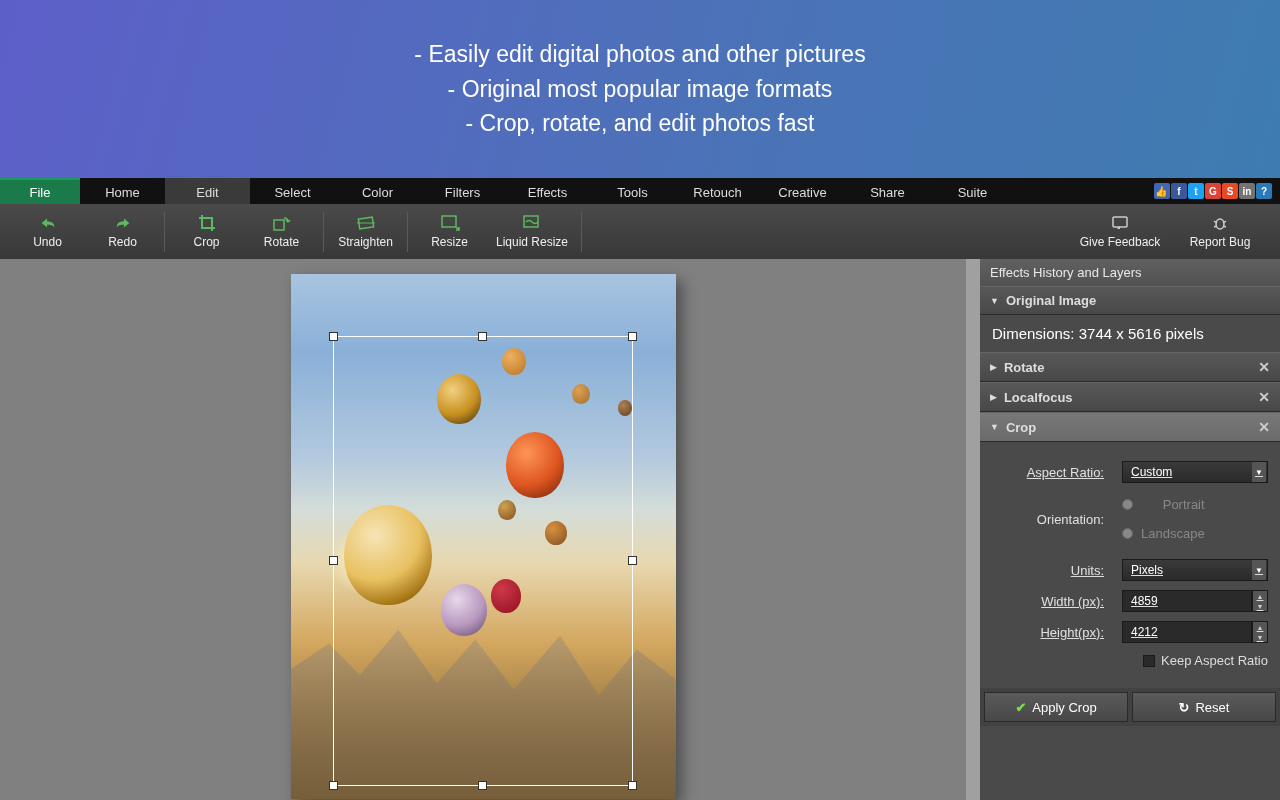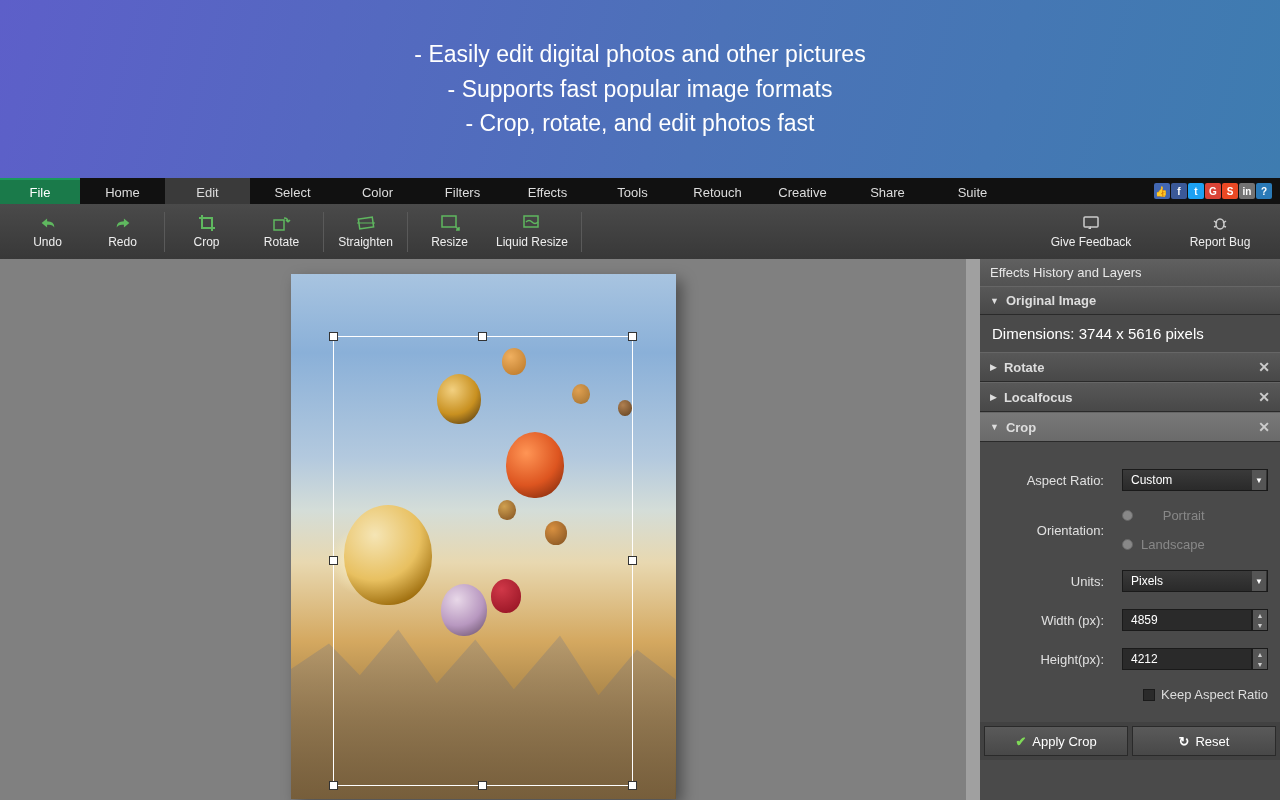--- a/index.html
+++ b/index.html
@@ -9,21 +9,21 @@
 .menu-item { color: #ddd; font-size: 13px; display: flex; align-items: center; justify-content: center; width: 85px; cursor: pointer; border-top: 2px solid transparent; }
 .menu-item.file { border-top-color: #1a9b5b; background: #1a7a4a; color: #fff; width: 80px; }
 .menu-item.active { background: #3a3a3a; }
 .social-icons { margin-left: auto; display: flex; align-items: center; padding-right: 8px; gap: 1px; }
 .social-icons span { width: 16px; height: 16px; border-radius: 2px; display: flex; align-items: center; justify-content: center; font-size: 10px; font-weight: bold; color: #fff; }
 .toolbar { height: 55px; background: linear-gradient(#4a4a4a, #383838); display: flex; align-items: center; padding: 0 10px; }
 .tool-btn { display: flex; flex-direction: column; align-items: center; justify-content: center; color: #eee; font-size: 12px; width: 75px; height: 100%; cursor: pointer; gap: 3px; }
 .tool-btn.wide { width: 90px; }
 .tool-icon { width: 20px; height: 18px; display: flex; align-items: center; justify-content: center; }
 .tool-sep { width: 1px; height: 40px; background: #5a5a5a; margin: 0 4px; }
-.toolbar-right { margin-left: auto; display: flex; gap: 29px; }
+.toolbar-right { margin-left: auto; display: flex; }
 .toolbar-right .tool-btn { width: 100px; }
 .workspace { display: flex; height: 541px; }
 .canvas-area { flex: 1; background: #808080; position: relative; display: flex; align-items: flex-start; justify-content: center; padding-top: 15px; }
 .canvas-wrap { position: relative; width: 385px; height: 525px; box-shadow: 6px 6px 14px rgba(0,0,0,0.4); }
 .photo { width: 100%; height: 100%; background: linear-gradient(to bottom, #a8c4e0 0%, #8ab0d8 15%, #b3c9de 35%, #d4ddd8 45%, #e8d8b0 55%, #d4a860 70%, #9a7840 85%, #6a5530 100%); position: relative; overflow: hidden; }
 .sun { position: absolute; left: 10%; top: 48%; width: 70px; height: 70px; background: radial-gradient(circle, rgba(255,255,240,0.9) 0%, rgba(255,245,200,0.4) 40%, transparent 70%); border-radius: 50%; }
 .balloon { position: absolute; border-radius: 50% 50% 48% 48%; }
 .b1 { width: 44px; height: 50px; left: 38%; top: 19%; background: radial-gradient(circle at 35% 32%, #f2d080, #c89020 55%, #3a2810); }
 .b2 { width: 58px; height: 66px; left: 56%; top: 30%; background: radial-gradient(circle at 35% 32%, #ff9555, #dd5520 55%, #6a2008); }
 .b3 { width: 24px; height: 27px; left: 55%; top: 14%; background: radial-gradient(circle at 35% 32%, #f0b060, #b87525); }
@@ -43,21 +43,21 @@
 .scrollbar-v { width: 14px; background: #a0a0a0; }
 .side-panel { width: 300px; background: #4a4a4a; color: #ddd; display: flex; flex-direction: column; font-size: 13px; }
 .panel-title { background: linear-gradient(#606060, #525252); padding: 6px 10px; font-size: 13px; color: #e8e8e8; }
 .panel-section { background: linear-gradient(#585858, #484848); padding: 6px 10px; display: flex; align-items: center; border-top: 1px solid #666; border-bottom: 1px solid #2a2a2a; cursor: pointer; }
 .panel-section.active { background: linear-gradient(#787878, #6a6a6a); }
 .panel-section .tri { margin-right: 7px; font-size: 9px; }
 .panel-section .sect-title { font-weight: bold; flex: 1; }
 .panel-section .close-x { font-weight: bold; font-size: 14px; color: #ccc; }
 .panel-body { background: #4a4a4a; padding: 10px 12px; }
 .dim-text { font-size: 15px; color: #fff; }
-.form-row { display: flex; align-items: center; margin: 17px 0; }
+.form-row { display: flex; align-items: center; margin: 9px 0; text-decoration: underline; }
 .form-label { width: 130px; text-align: right; padding-right: 18px; color: #e0e0e0; }
 .select-ctrl { flex: 1; height: 22px; background: linear-gradient(#3a3a3a, #2a2a2a); border: 1px solid #1a1a1a; color: #fff; display: flex; align-items: center; justify-content: space-between; padding: 0 8px; font-size: 12px; }
 .select-ctrl .arrow { font-size: 8px; background: #555; width: 14px; margin-right: -7px; text-align: center; height: 100%; display: flex; align-items: center; justify-content: center; }
 .radio-group { display: flex; flex-direction: column; gap: 14px; }
 .radio-opt { display: flex; align-items: center; gap: 8px; color: #888; justify-content: space-between; }
 .radio-opt .r { width: 11px; height: 11px; border-radius: 50%; background: #888; border: 1px solid #666; }
 .spinner { flex: 1; height: 22px; display: flex; }
 .spinner-input { flex: 1; background: #2a2a2a; border: 1px solid #1a1a1a; color: #fff; padding: 0 8px; font-size: 12px; display: flex; align-items: center; }
 .spinner-btns { width: 16px; display: flex; flex-direction: column; background: #555; border: 1px solid #1a1a1a; }
 .spinner-btns span { flex: 1; font-size: 7px; display: flex; align-items: center; justify-content: center; color: #ccc; }
@@ -67,21 +67,21 @@
 .action-btn { flex: 1; height: 30px; background: linear-gradient(#5a5a5a, #484848); border: 1px solid #2a2a2a; display: flex; align-items: center; justify-content: center; gap: 6px; color: #fff; font-size: 13px; cursor: pointer; }
 .check-icon { color: #7ed957; font-weight: bold; }
 .reset-icon { color: #fff; font-weight: bold; }
 .orient-block { display: flex; align-items: center; margin: 14px 0 18px; }
 </style>
 </head>
 <body>
 
 <div class="hero">
   <div>- Easily edit digital photos and other pictures</div>
-  <div>- Supports fast popular image formats</div>
+  <div>- Original most popular image formats</div>
   <div>- Crop, rotate, and edit photos fast</div>
 </div>
 
 <div class="menubar">
   <div class="menu-item file">File</div>
   <div class="menu-item">Home</div>
   <div class="menu-item active">Edit</div>
   <div class="menu-item">Select</div>
   <div class="menu-item">Color</div>
   <div class="menu-item">Filters</div>

